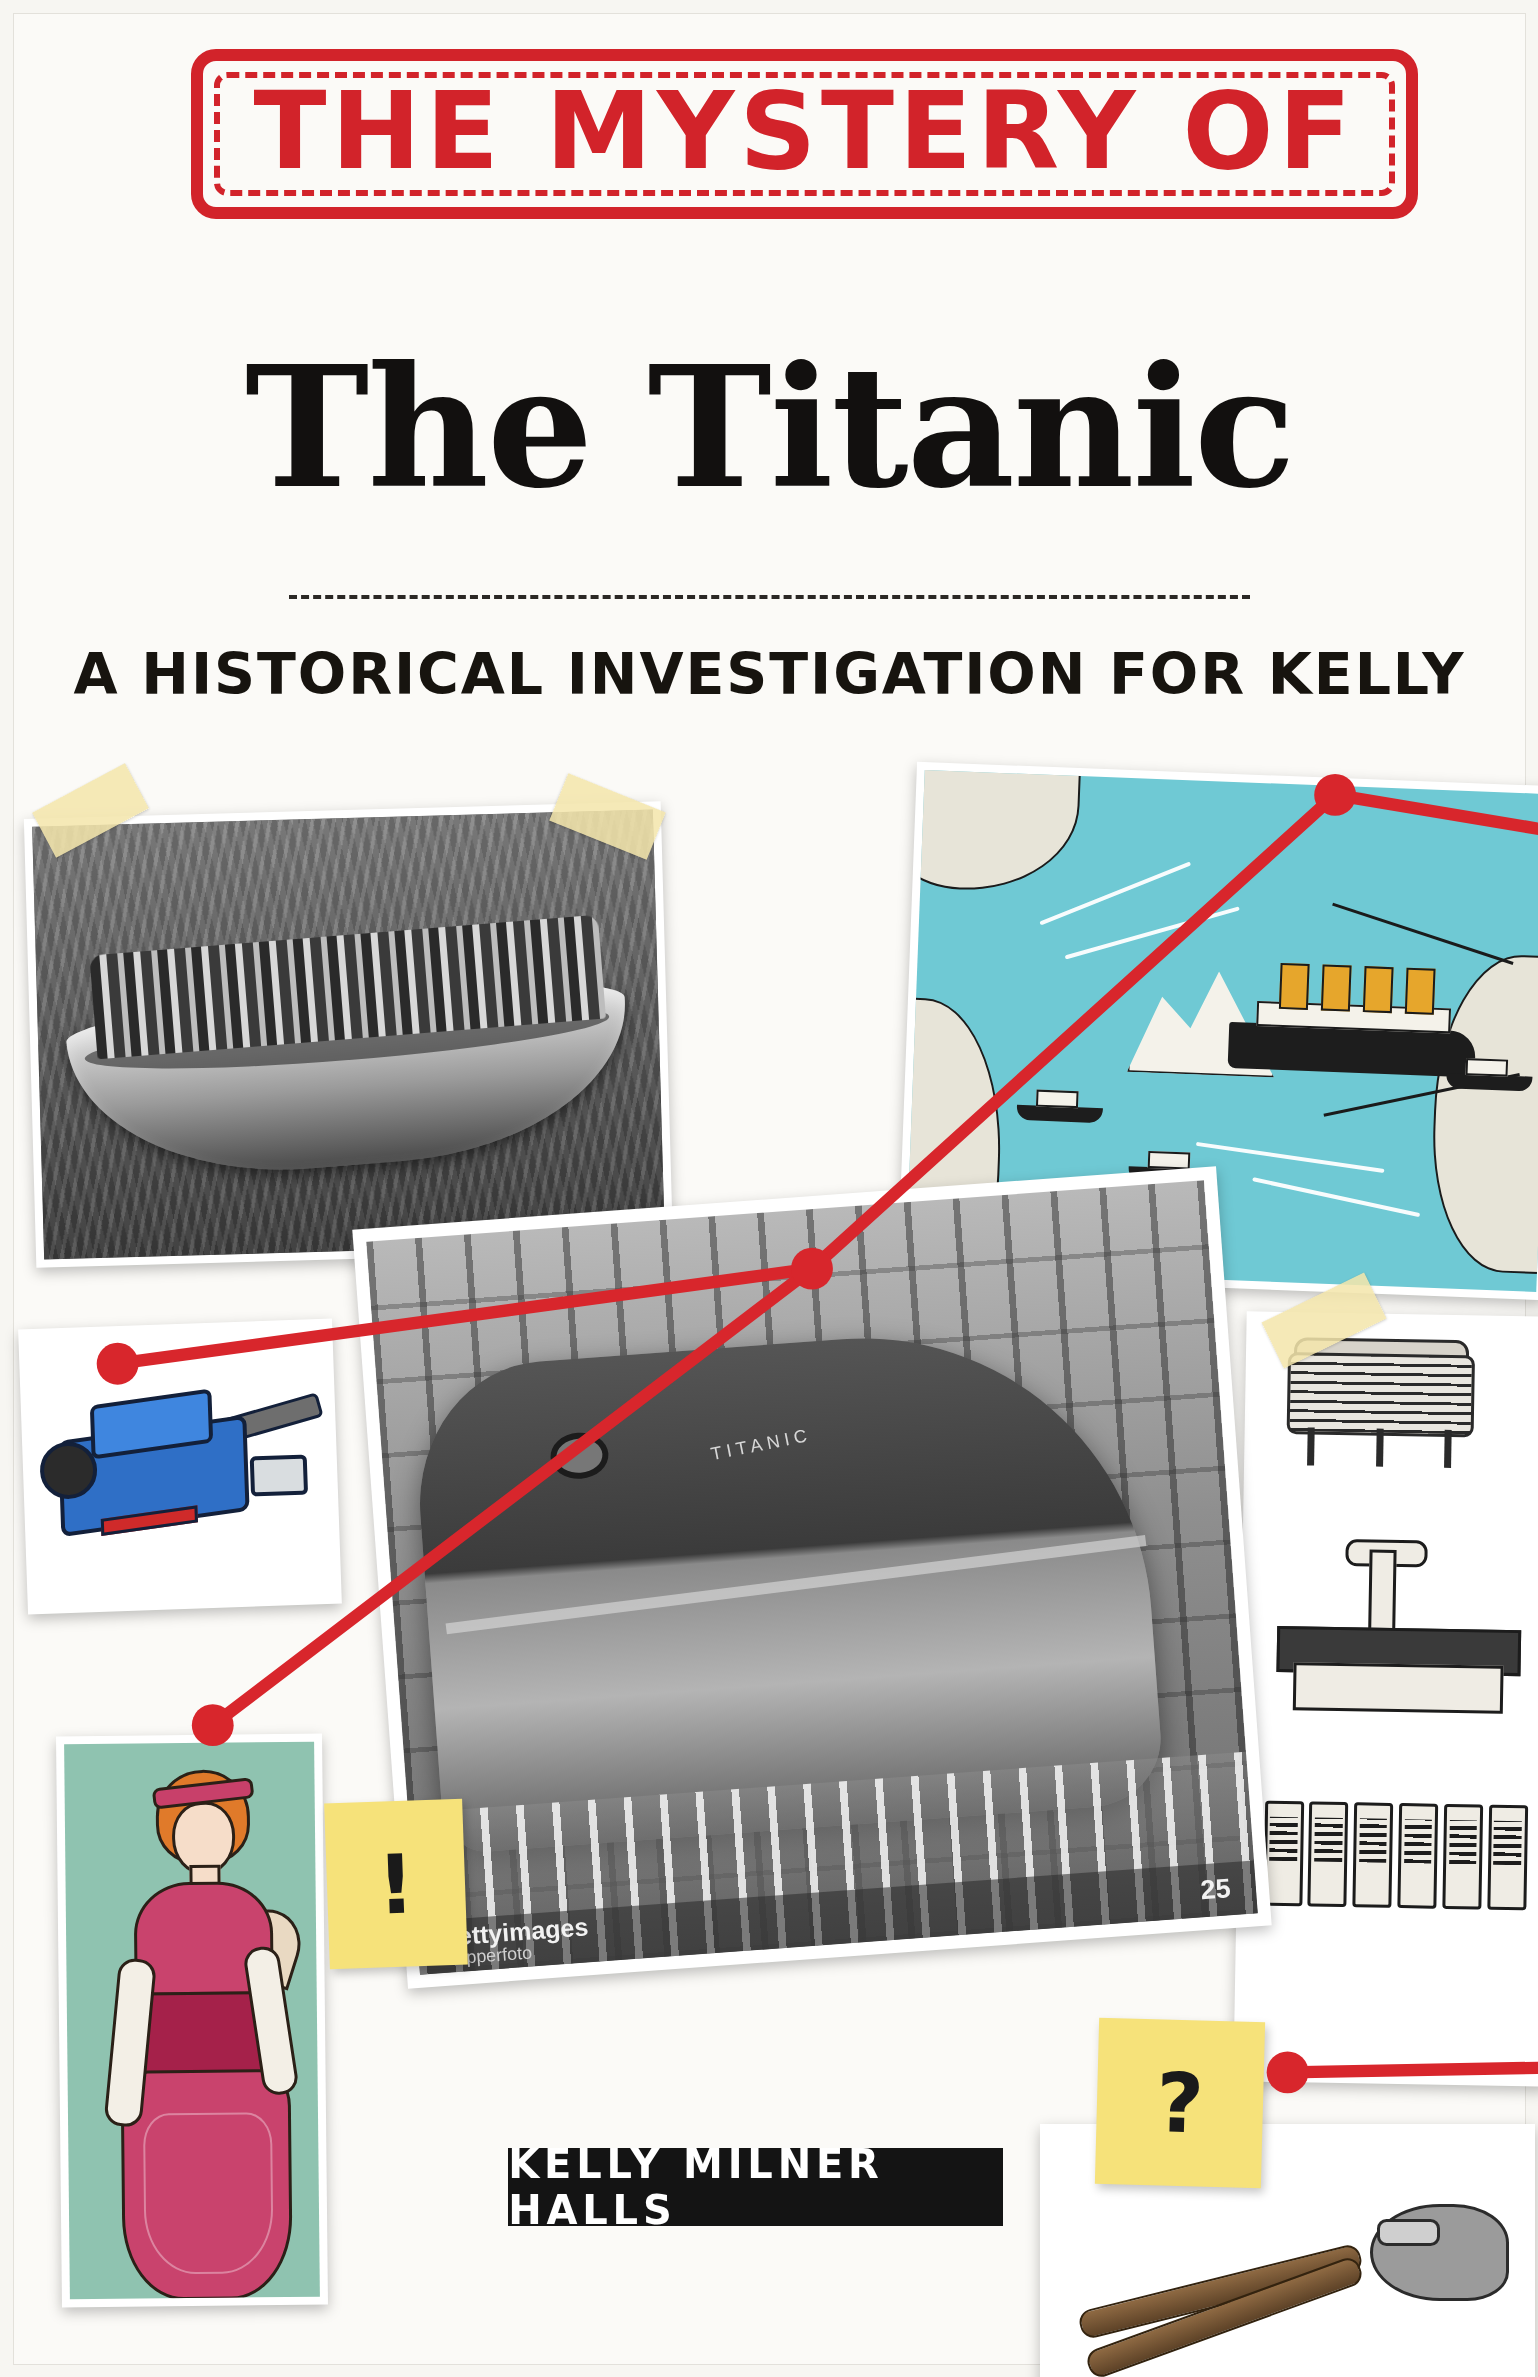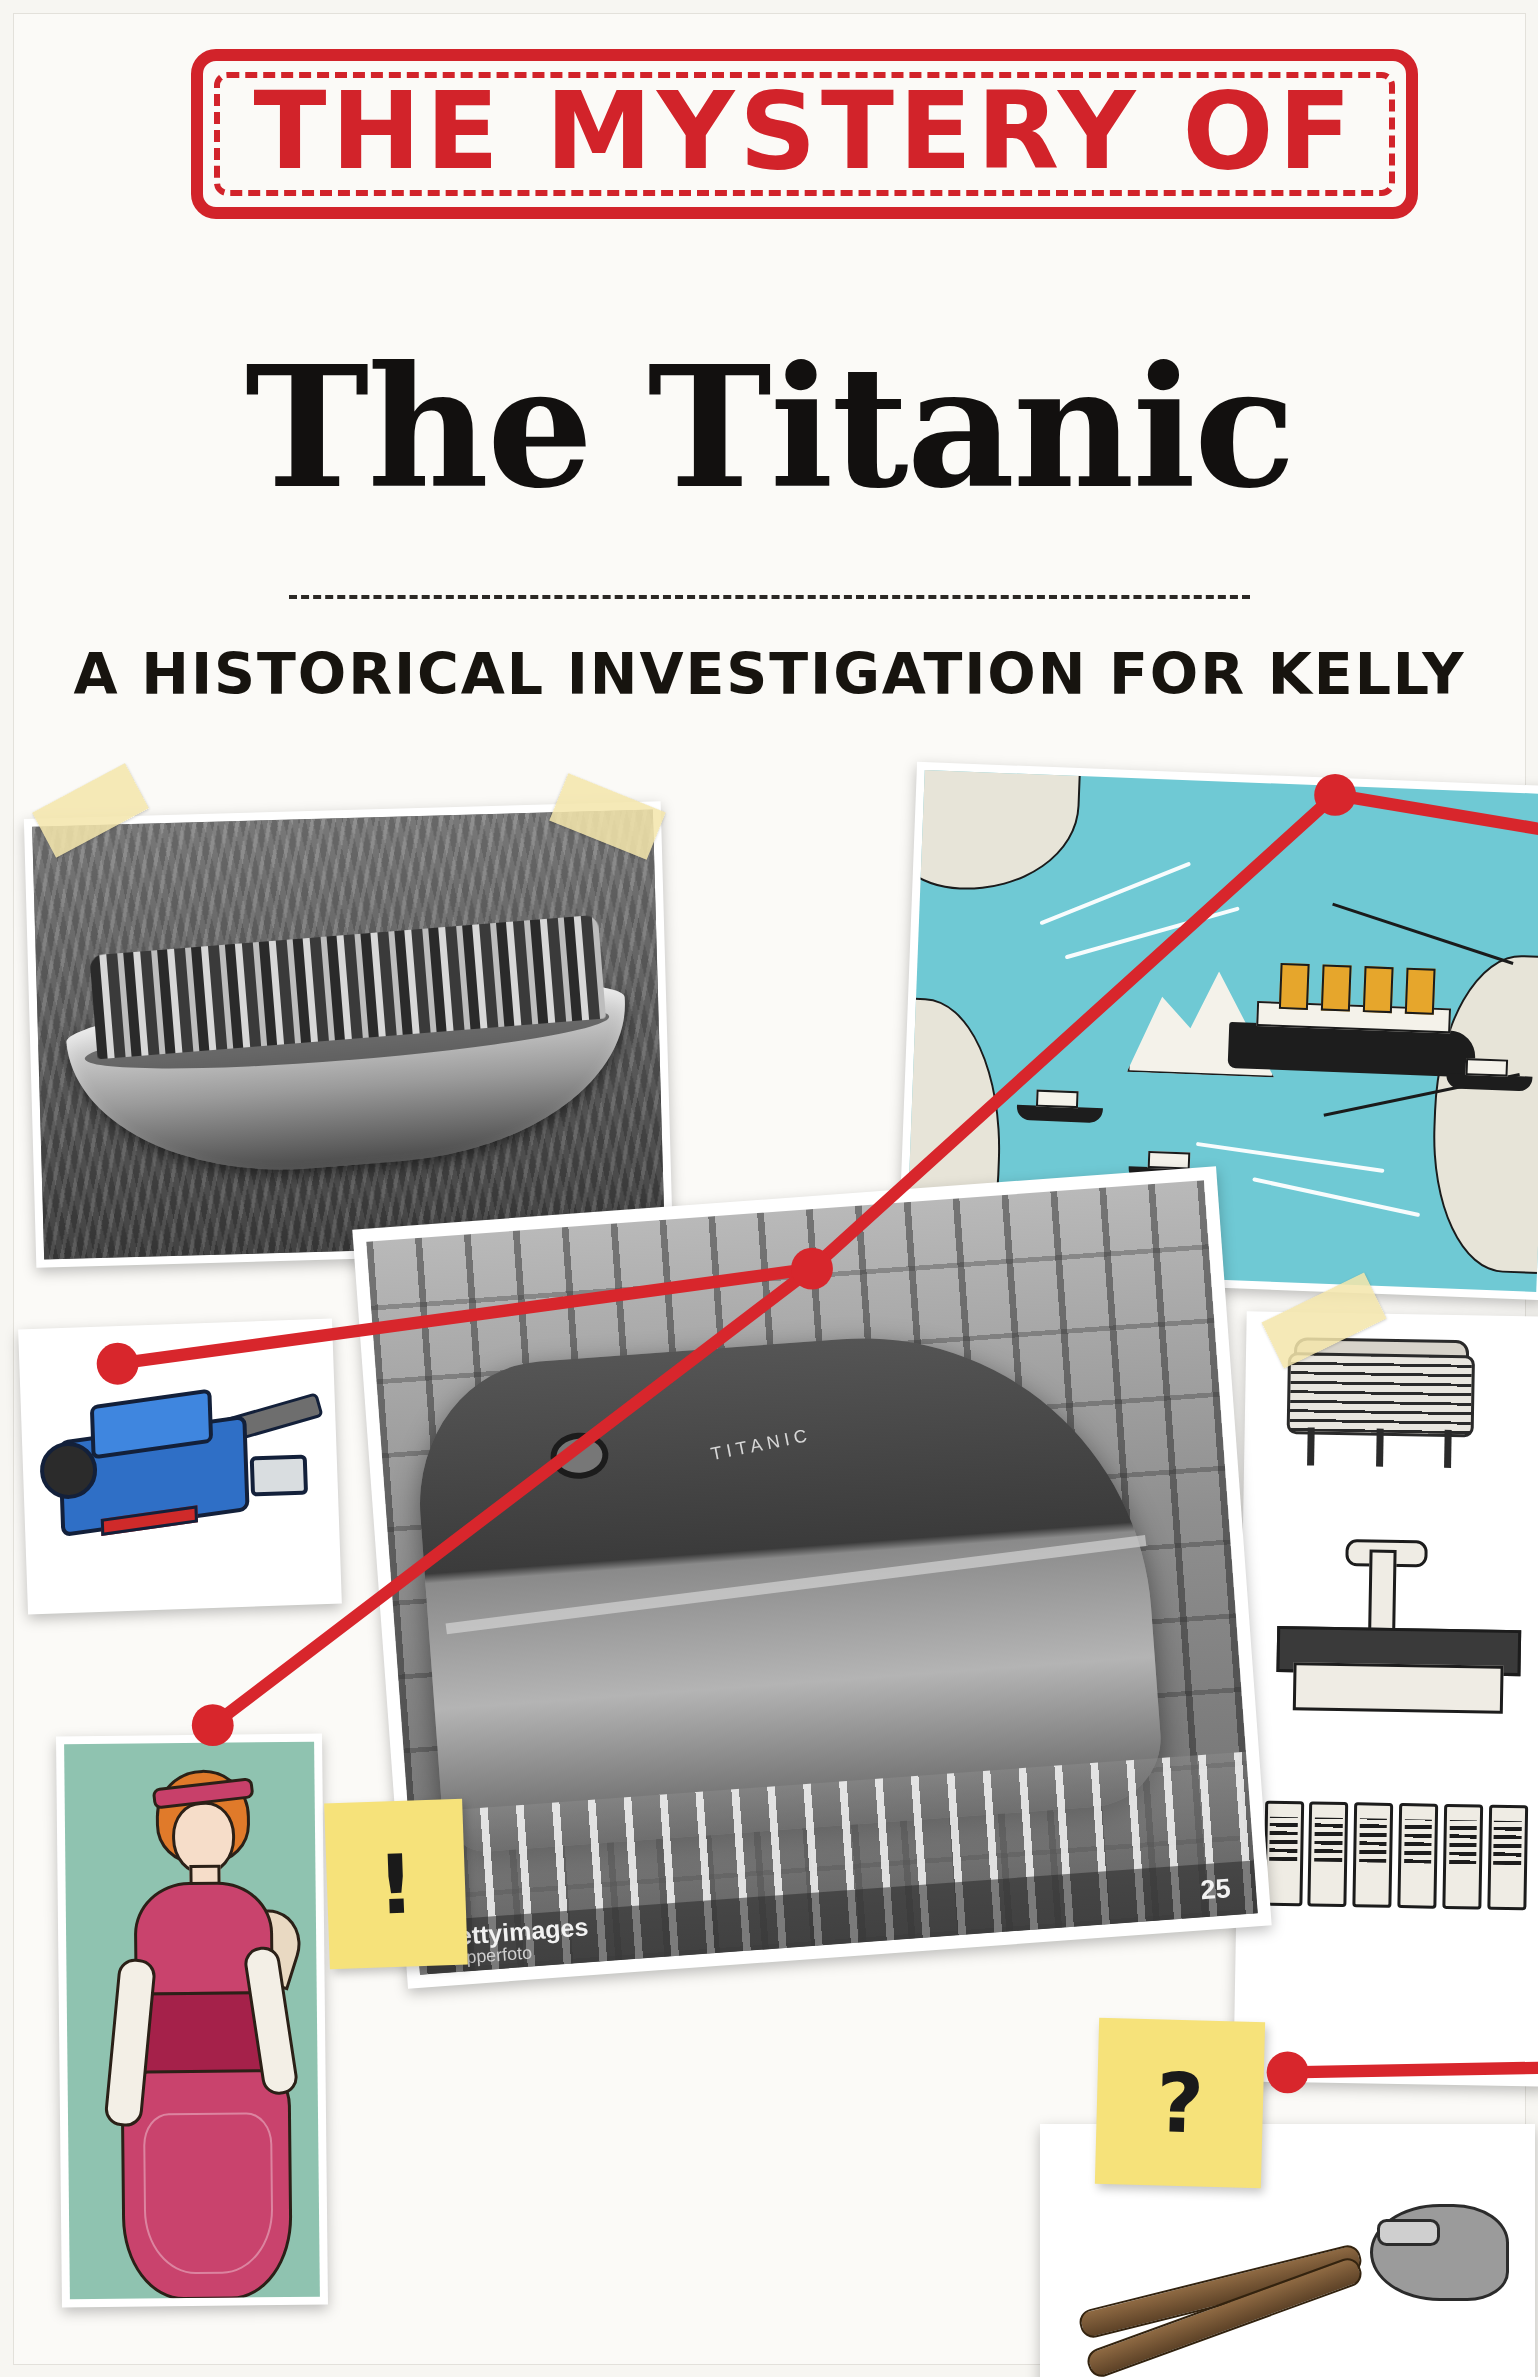--- a/index.html
+++ b/index.html
@@ -881,16 +881,17 @@
       <polyline points="1618,860 1390,822 840,1320 210,1800" fill="none" stroke="#d8262c" stroke-width="13" stroke-linejoin="round"></polyline>
       <polyline points="110,1420 840,1320" fill="none" stroke="#d8262c" stroke-width="13"></polyline>
       <polyline points="1618,2160 1340,2165" fill="none" stroke="#d8262c" stroke-width="13"></polyline>
       <circle cx="1390" cy="822" r="22" fill="#d8262c"></circle>
       <circle cx="840" cy="1320" r="22" fill="#d8262c"></circle>
       <circle cx="210" cy="1800" r="22" fill="#d8262c"></circle>
       <circle cx="110" cy="1420" r="22" fill="#d8262c"></circle>
       <circle cx="1340" cy="2165" r="22" fill="#d8262c"></circle>
     </svg>
 
+    <div class="author">KELLY MILNER HALLS</div>
 
   </div>
 </div>
 
 
 </body></html>

